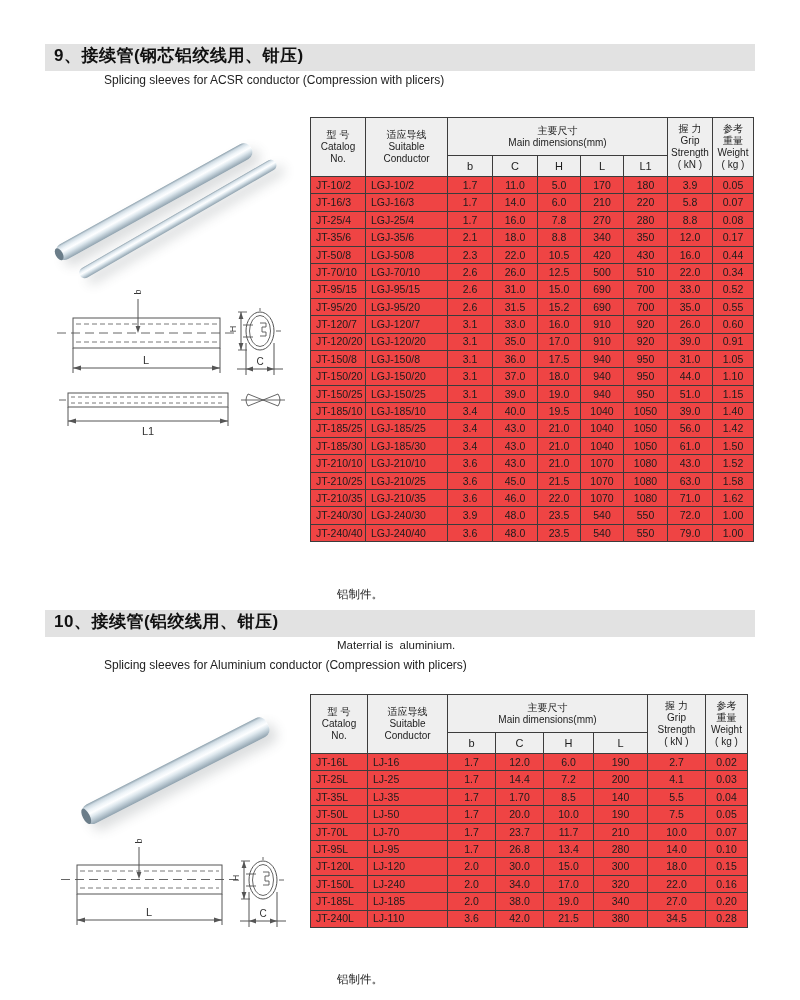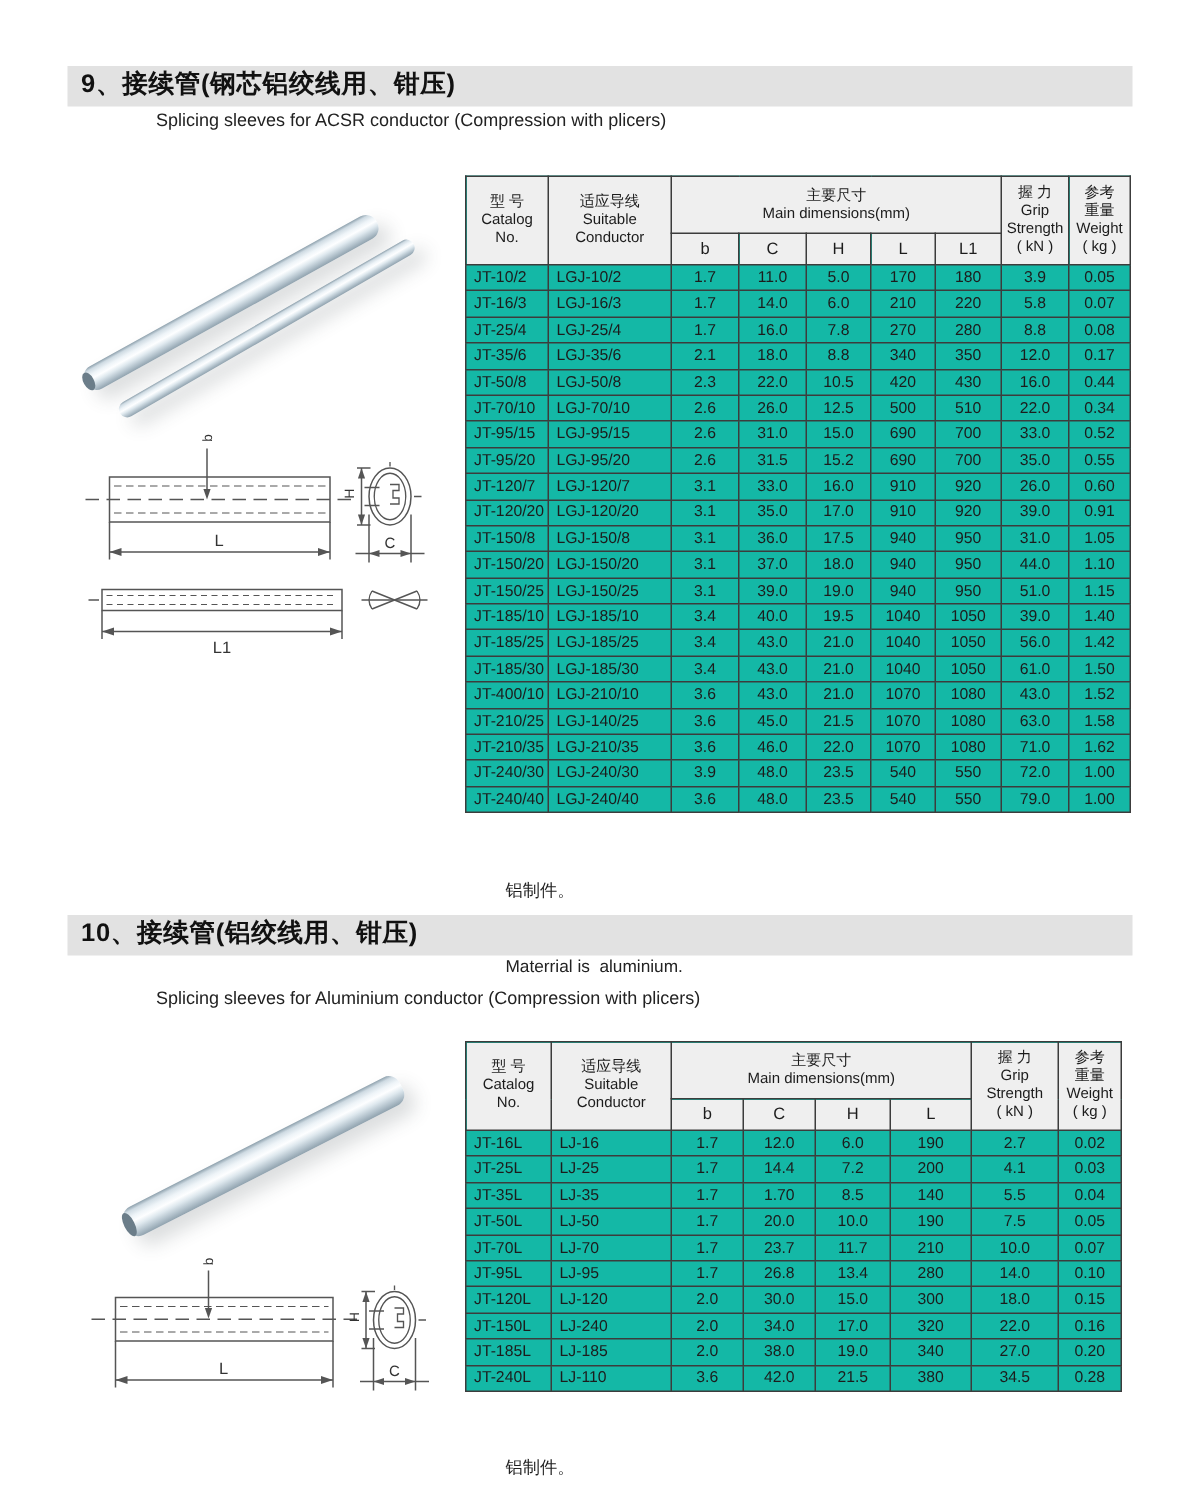--- a/index.html
+++ b/index.html
@@ -19,21 +19,21 @@
   .tube{
     position:absolute;border-radius:8px;transform-origin:0 50%;
     background:linear-gradient(to bottom,#8da0ac 0%,#cfdbe3 12%,#eef4f8 30%,#fdfeff 46%,#dee8ee 63%,#b4c3cd 83%,#90a2ae 100%);
     box-shadow:4px 9px 12px rgba(60,70,80,0.18);
   }
   .tube.cap::before{
     content:"";position:absolute;left:-1px;top:2px;width:7px;height:calc(100% - 4px);
     border-radius:50%;background:#6b7d89;
   }
   
-  .spec{border-collapse:collapse;table-layout:fixed;background:#14b8a6;}
+  .spec{border-collapse:collapse;table-layout:fixed;background:#ef4444;}
   .spec th,.spec td{border:1px solid #3c3c3c;text-align:center;color:#1c1c1c;overflow:hidden;}
   .spec th{
     background:#efefef;font-weight:normal;font-size:10px;line-height:1.18;
     white-space:pre-line;padding:1px 1px;vertical-align:middle;
   }
   .spec th.small{font-size:10px;}
   .spec thead tr.r1{height:38px;}
   .spec thead tr.r2 th{height:18px;font-size:11px;background:#efefef;}
   .spec td{font-size:10.5px;height:16.4px;padding:0 2px;white-space:nowrap;line-height:1;}
   .spec td.lft{text-align:left;padding-left:5px;}
@@ -327,33 +327,33 @@
           <td class="lft">LGJ-185/30</td>
           <td>3.4</td>
           <td>43.0</td>
           <td>21.0</td>
           <td>1040</td>
           <td>1050</td>
           <td>61.0</td>
           <td>1.50</td>
         </tr>
         <tr>
-          <td class="lft">JT-400/10</td>
+          <td class="lft">JT-210/10</td>
           <td class="lft">LGJ-210/10</td>
           <td>3.6</td>
           <td>43.0</td>
           <td>21.0</td>
           <td>1070</td>
           <td>1080</td>
           <td>43.0</td>
           <td>1.52</td>
         </tr>
         <tr>
           <td class="lft">JT-210/25</td>
-          <td class="lft">LGJ-140/25</td>
+          <td class="lft">LGJ-210/25</td>
           <td>3.6</td>
           <td>45.0</td>
           <td>21.5</td>
           <td>1070</td>
           <td>1080</td>
           <td>63.0</td>
           <td>1.58</td>
         </tr>
         <tr>
           <td class="lft">JT-210/35</td>

